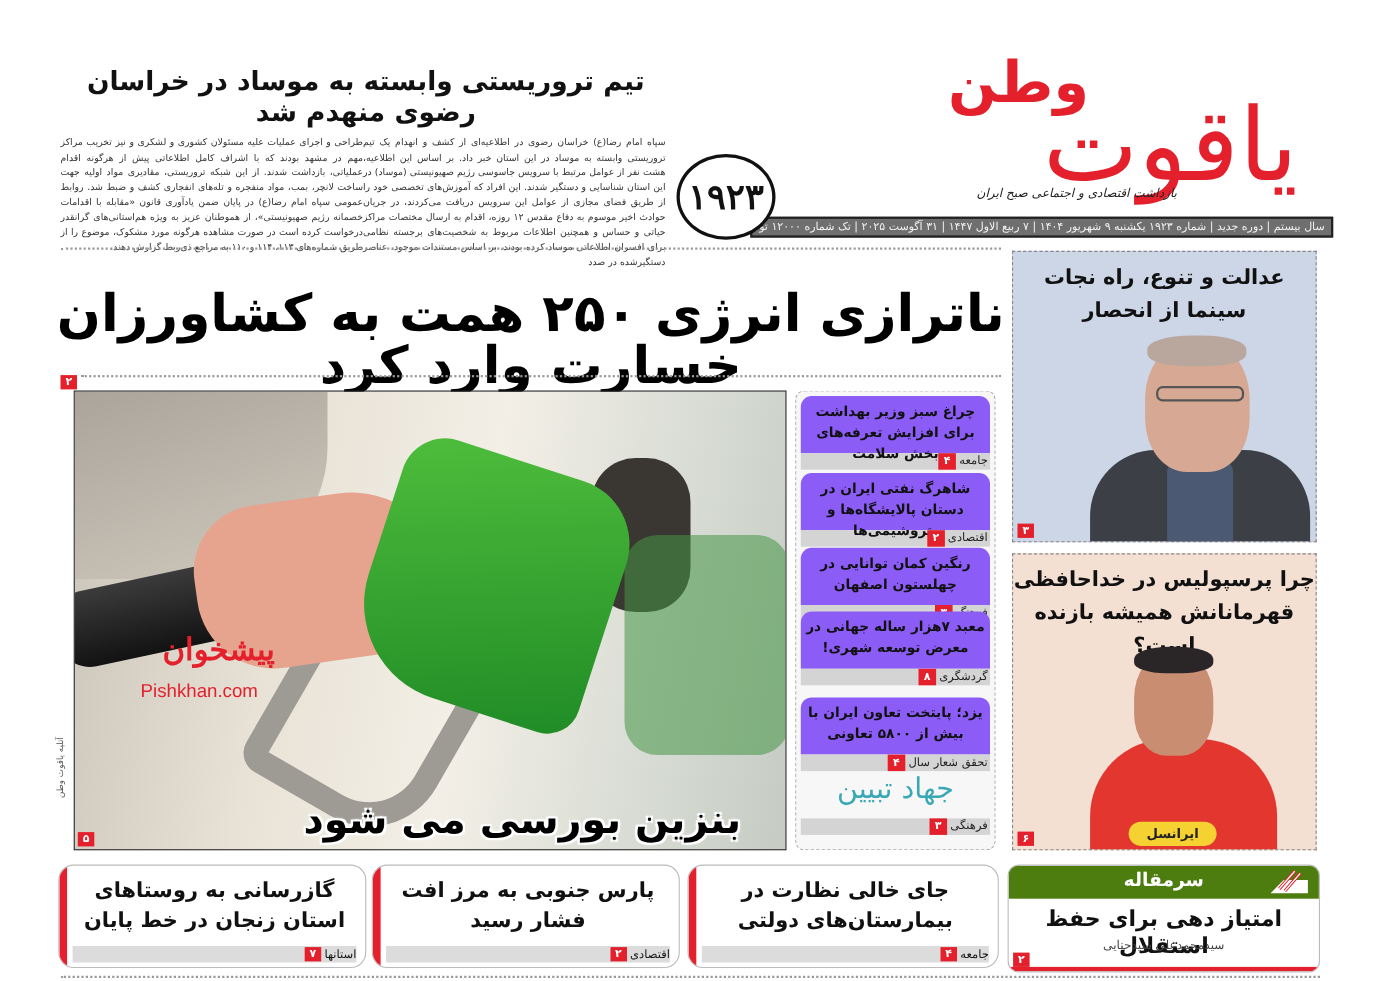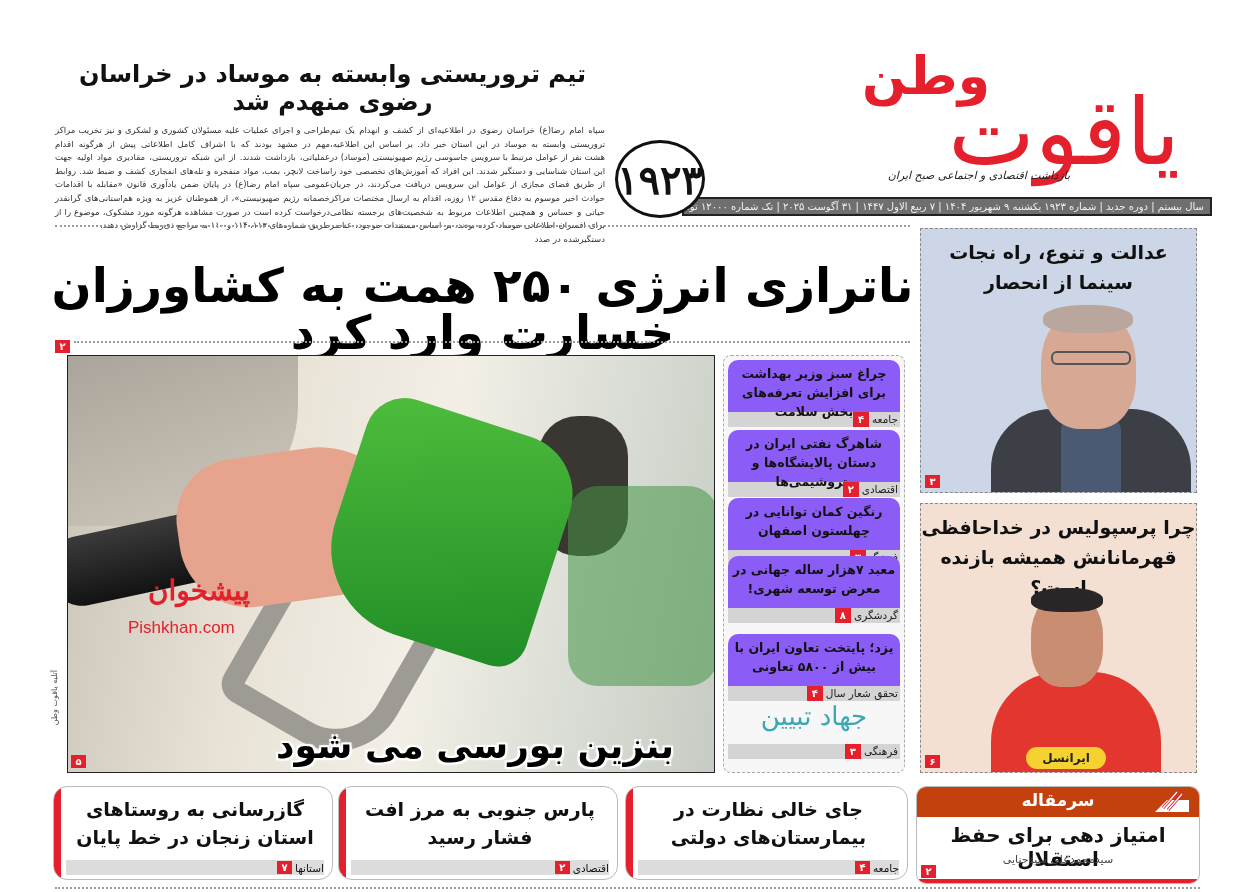--- a/index.html
+++ b/index.html
@@ -7,21 +7,21 @@
   body { font-family: "DejaVu Sans", sans-serif; color: #111; position: relative; direction: rtl; }
   .abs { position: absolute; }
   .dotted-h { border-top: 2px dotted #9a9a9a; height: 0; }
 
   
   .logo-wrap { left: 720px; top: 45px; width: 480px; height: 150px; }
   .logo-main { position: absolute; right: 20px; top: 42px; font-size: 92px; font-weight: normal; color: #e3202b; line-height: 1; letter-spacing: -4px; }
   .logo-sub { position: absolute; right: 210px; top: 5px; font-size: 52px; font-weight: bold; color: #e3202b; line-height: 1; }
   .logo-tag { position: absolute; right: 130px; top: 124px; font-size: 11px; color: #222; font-family: "DejaVu Serif", serif; font-style: italic; }
   .dateline { left: 682px; top: 197px; width: 530px; height: 19px; background: #6f6f6f; border: 2px solid #222; color: #f2f2f2; font-size: 10px; line-height: 15px; padding: 0 6px; white-space: nowrap; overflow: hidden; text-align: right; }
-  .issue-circle { left: 615px; top: 140px; width: 90px; height: 78px; border: 3px solid #111; border-radius: 50%; background: #fff; display: flex; align-items: center; justify-content: center; font-size: 40px; font-weight: bold; font-family: "DejaVu Serif", serif; }
+  .issue-circle { left: 615px; top: 140px; width: 90px; height: 78px; border: 3px solid #111; border-radius: 50%; background: #fff; display: flex; align-items: center; justify-content: center; font-size: 32px; font-weight: bold; font-family: "DejaVu Serif", serif; }
 
   
   .top-headline { left: 50px; top: 60px; width: 565px; text-align: center; font-size: 24px; font-weight: bold; color: #111; letter-spacing: -0.5px; }
   .top-col { top: 124px; width: 275px; font-size: 8.5px; line-height: 13.6px; color: #333; text-align: justify; }
   .top-col-r { left: 330px; }
   .top-col-l { left: 55px; }
 
   
   .main-headline { left: 50px; top: 262px; width: 865px; text-align: center; font-size: 47px; font-weight: bold; color: #000; letter-spacing: -1.5px; line-height: 1; }
   .pg-badge { background: #e3202b; color: #fff; font-size: 10px; font-weight: bold; width: 15px; height: 13px; line-height: 13px; text-align: center; display: inline-block; }
@@ -60,21 +60,21 @@
   .rb-badge { position: absolute; left: 4px; bottom: 3px; }
 
   
   .bottom-card { top: 786px; height: 94px; border: 1px solid #bbb; border-radius: 14px; background: #fff; overflow: hidden; }
   .bottom-card::before { content: ""; position: absolute; left: 0; top: 0; bottom: 0; width: 7px; background: #e3202b; }
   .bc-title { position: absolute; left: 12px; right: 8px; top: 8px; text-align: center; font-size: 19px; font-weight: bold; line-height: 28px; color: #111; letter-spacing: -0.5px; }
   .bc-cat { position: absolute; left: 12px; right: 8px; bottom: 4px; height: 15px; background: #dcdcdc; display: flex; align-items: center; font-size: 10.5px; gap: 3px; flex-direction: row-reverse; justify-content: flex-end; }
   .bc-cat { flex-direction: row; justify-content: flex-end; direction: ltr; }
 
   .editorial { left: 916px; top: 786px; width: 284px; height: 98px; border: 1px solid #bbb; border-radius: 10px; overflow: hidden; background: #fff; }
-  .ed-head { position: absolute; left: 0; right: 0; top: 0; height: 30px; background: #c2410c; color: #fff; }
+  .ed-head { position: absolute; left: 0; right: 0; top: 0; height: 30px; background: #4d7c0f; color: #fff; }
   .ed-label { position: absolute; left: 0; right: 0; top: 3px; text-align: center; font-size: 17px; font-weight: bold; }
   .ed-icon { position: absolute; right: 8px; top: 3px; width: 38px; height: 24px; }
   .ed-title { position: absolute; left: 0; right: 0; top: 36px; text-align: center; font-size: 20px; font-weight: bold; letter-spacing: -0.5px; }
   .ed-author { position: absolute; left: 0; right: 0; top: 66px; text-align: center; font-size: 11px; color: #444; }
   .ed-badge { position: absolute; left: 4px; bottom: 4px; }
   .ed-bottomline { position: absolute; left: 0; right: 0; bottom: 0; height: 4px; background: #e3202b; }
 </style>
 </head>
 <body>
 

